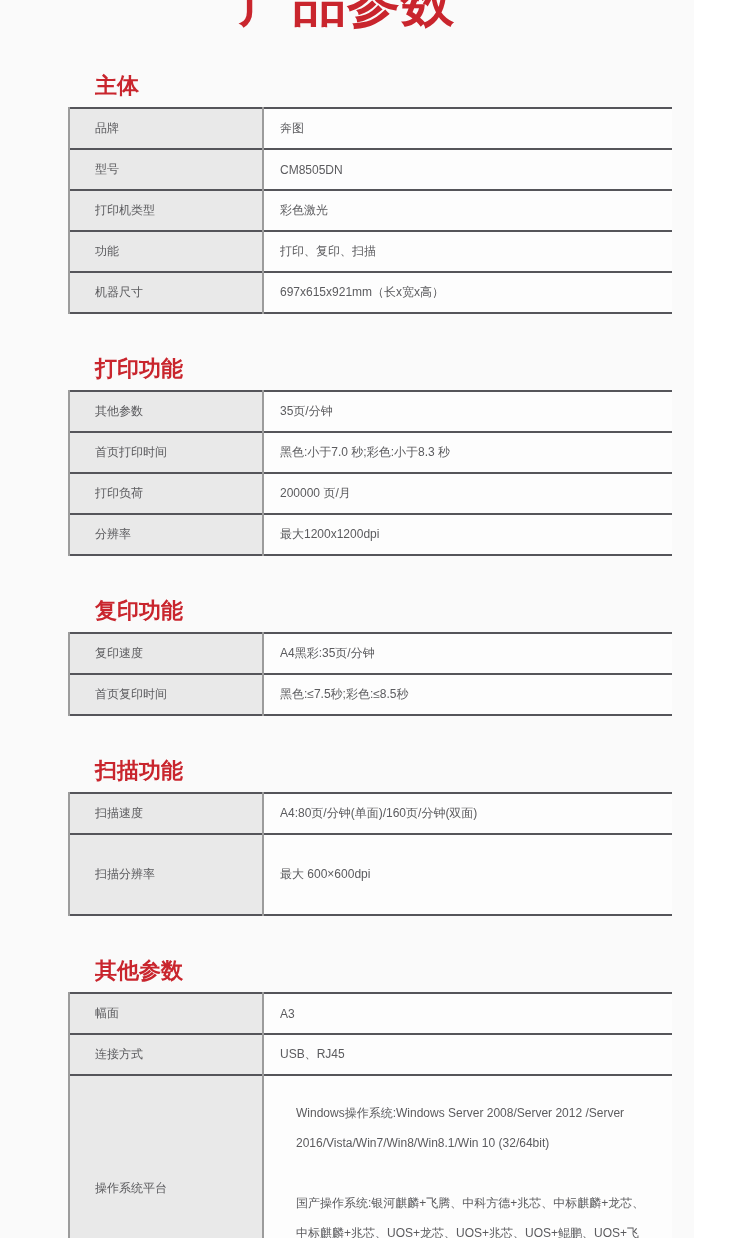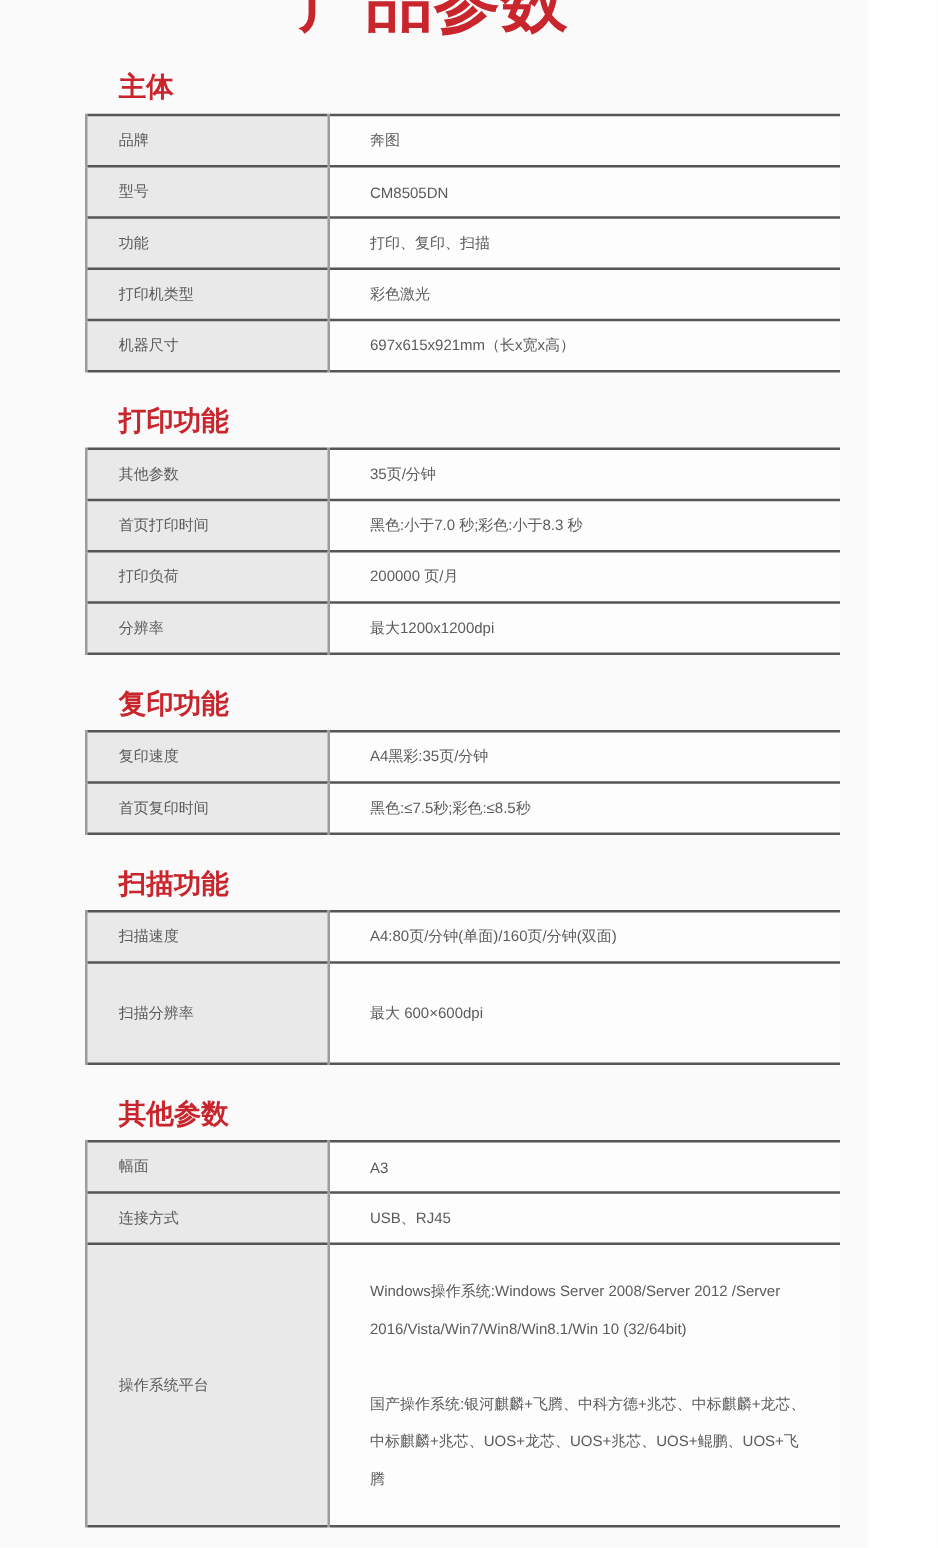--- a/index.html
+++ b/index.html
@@ -23,21 +23,21 @@
     font-weight: bold;
     color: var(--accent, #c9252d);
     letter-spacing: 1px;
     white-space: nowrap;
   }
   .wrap {
     margin-left: 68px;
     width: 604px;
   }
   .sec-title {
-    margin: 26px 0 8px 27px;
+    margin: 42px 0 8px 27px;
     font-size: 22px;
     line-height: 26px;
     font-weight: bold;
     color: var(--accent, #c9252d);
   }
   .spec-table {
     width: 604px;
     border-collapse: collapse;
     table-layout: fixed;
     border-bottom: 2px solid var(--border-dark, #55555a);
@@ -54,21 +54,21 @@
   td.spec-label {
     width: 194px;
     background: var(--label-bg, #e9e9e9);
     border-left: 2px solid var(--border-mid, #9c9c9c);
     border-right: 2px solid var(--border-mid, #9c9c9c);
     padding: 0 10px 0 25px;
     box-sizing: border-box;
   }
   td.spec-value {
     background: var(--value-bg, #fdfdfd);
-    padding: 0 26px 0 32px;
+    padding: 0 26px 0 16px;
   }
   tr.tall td { height: 79px; }
   tr.os-row td.spec-value {
     height: auto;
     padding: 22px 26px 22px 32px;
     line-height: 30px;
     white-space: pre-line;
   }
   tr.os-row td.spec-label { height: auto; }
 </style>
@@ -85,26 +85,26 @@
       <tbody>
               <tr>
                 <td class="spec-label">品牌</td>
                 <td class="spec-value">奔图</td>
               </tr>
               <tr>
                 <td class="spec-label">型号</td>
                 <td class="spec-value">CM8505DN</td>
               </tr>
               <tr>
+                <td class="spec-label">打印机类型</td>
+                <td class="spec-value">彩色激光</td>
+              </tr>
+              <tr>
                 <td class="spec-label">功能</td>
                 <td class="spec-value">打印、复印、扫描</td>
-              </tr>
-              <tr>
-                <td class="spec-label">打印机类型</td>
-                <td class="spec-value">彩色激光</td>
               </tr>
               <tr>
                 <td class="spec-label">机器尺寸</td>
                 <td class="spec-value">697x615x921mm（长x宽x高）</td>
               </tr>
             </tbody>
     </table>
   </section>
 
   <section>

